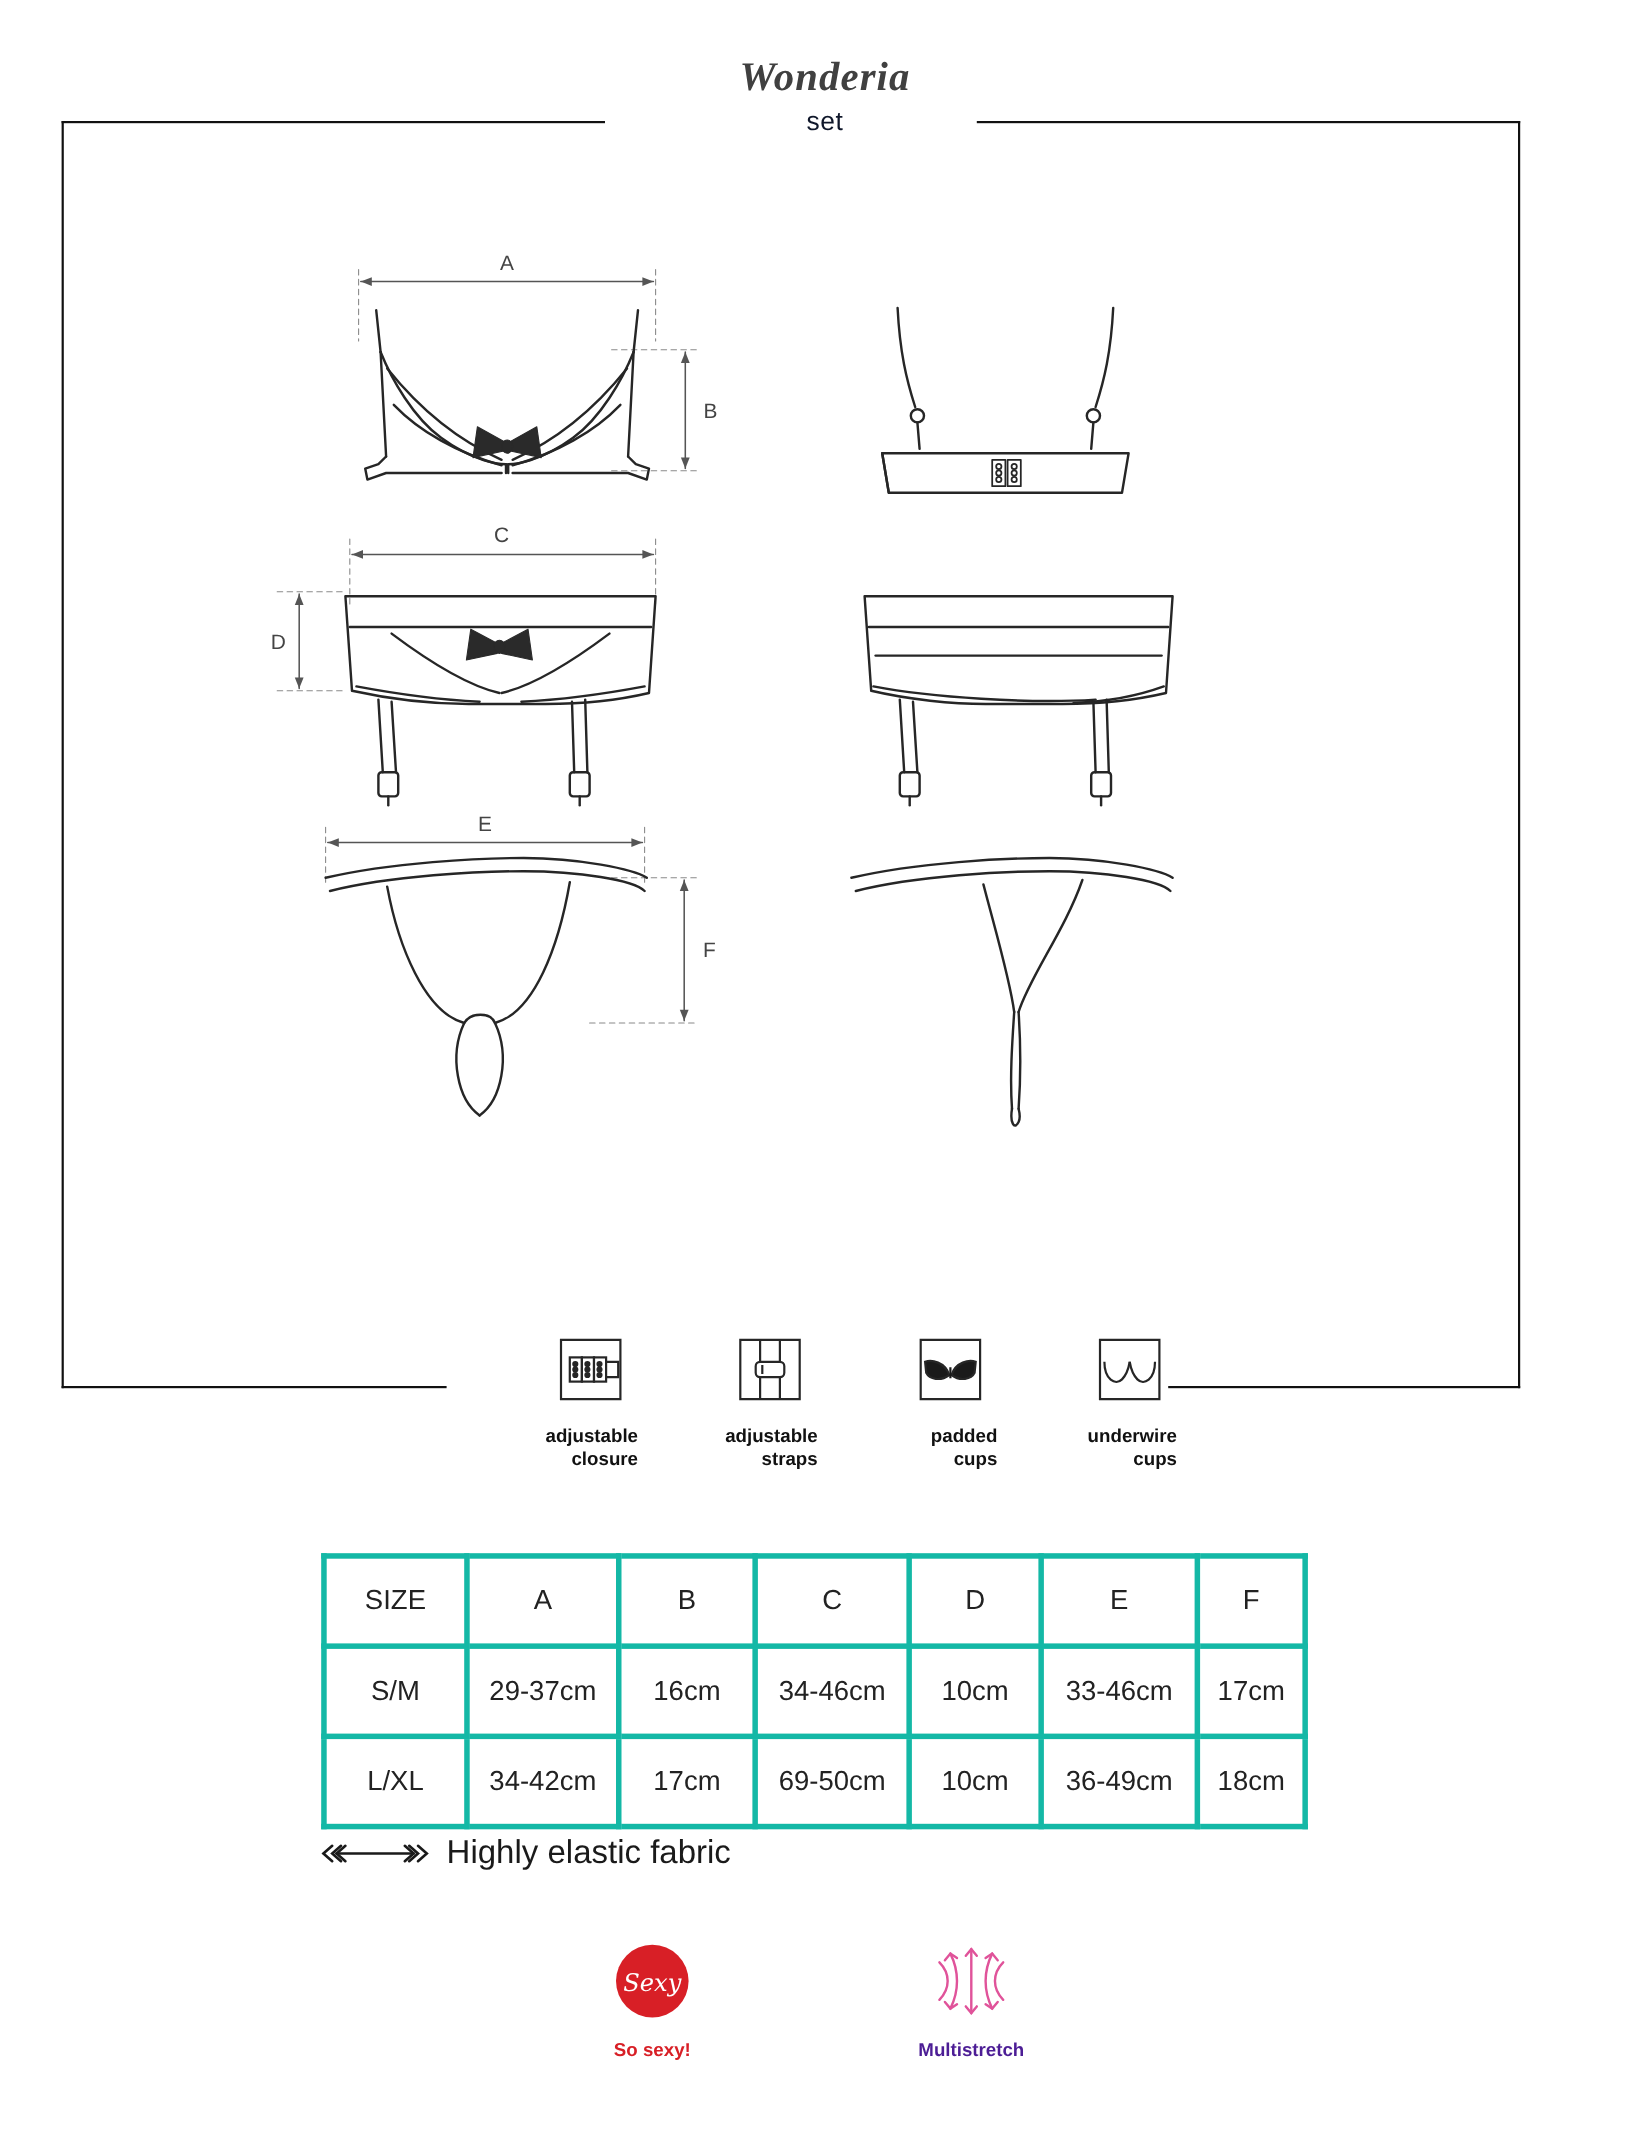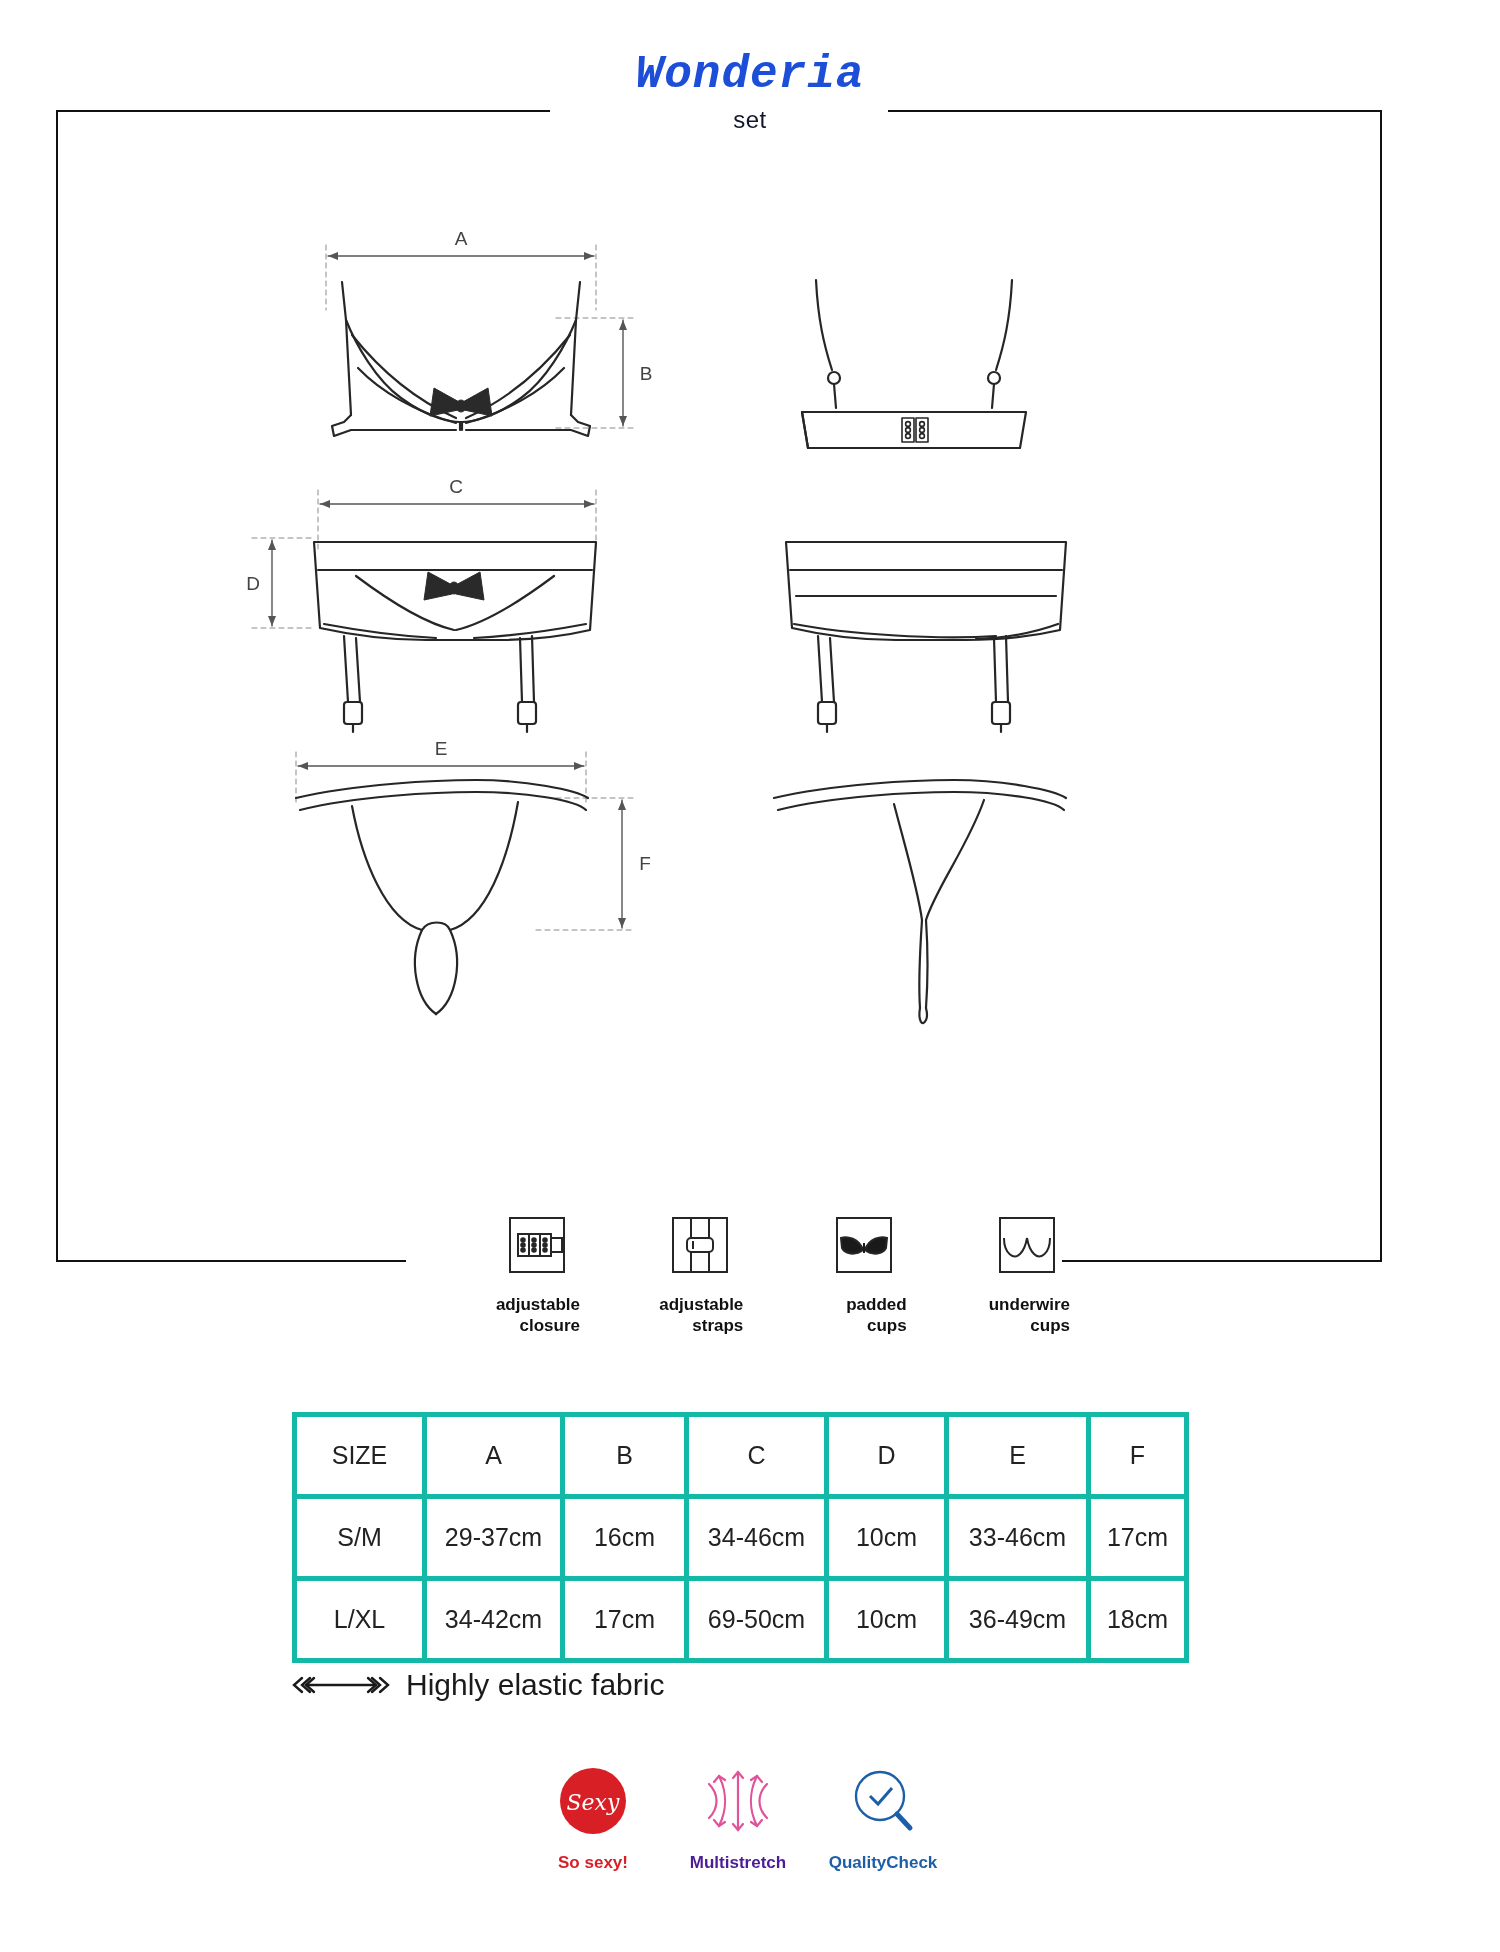--- a/index.html
+++ b/index.html
@@ -24,26 +24,26 @@
 
   
   .brand {
     position: absolute;
     left: 0; top: 52px;
     width: 1500px;
     text-align: center;
     z-index: 5;
   }
   .brand-name {
-    font-family: Liberation Mono, monospace;
+    font-family: Liberation Serif, serif;
     font-style: italic;
-    font-size: 46px;
+    font-size: 37px;
     font-weight: bold;
     letter-spacing: 1px;
-    color: #1d4ed8;
+    color: #404040;
     line-height: 1;
   }
   .brand-sub {
     margin-top: 8px;
     font-size: 24px;
     color: #0f172a;
     letter-spacing: 0.5px;
   }
 
   
@@ -517,26 +517,16 @@
           <path d="M34 62 L39 68 L44 62"></path>
           <path d="M15 20 L20 14 L26 18"></path>
           <path d="M52 18 L58 14 L63 20"></path>
           <path d="M15 58 L20 64 L26 60"></path>
           <path d="M52 60 L58 64 L63 58"></path>
         </g>
       </svg>
       <div class="badge-label">Multistretch</div>
     </div>
 
-    <div class="badge badge-qc">
-      <svg width="78" height="78" viewBox="0 0 78 78">
-        <g fill="none" stroke="#1c5fa8" stroke-width="2.4">
-          <circle cx="36" cy="34" r="24"></circle>
-          <path d="M26 34 L34 42 L48 26" stroke-width="3"></path>
-          <path d="M53 52 L66 66" stroke-width="5" stroke-linecap="round"></path>
-        </g>
-      </svg>
-      <div class="badge-label">QualityCheck</div>
-    </div>
 
   </div>
 
 </div>
 
 </body></html>

